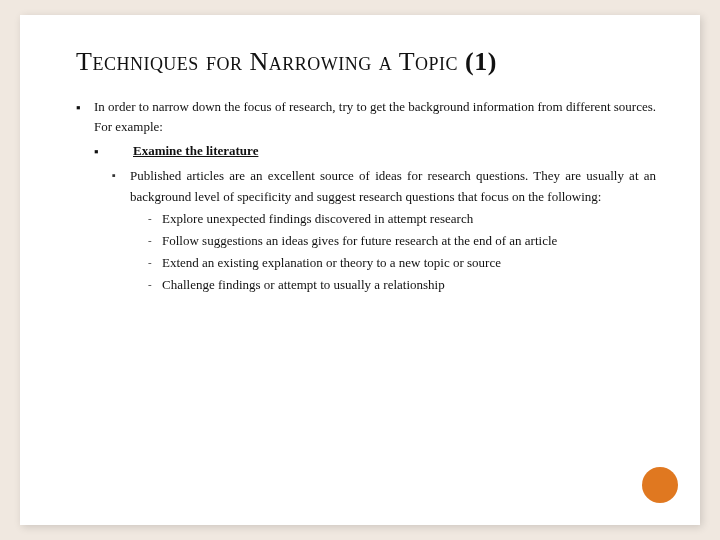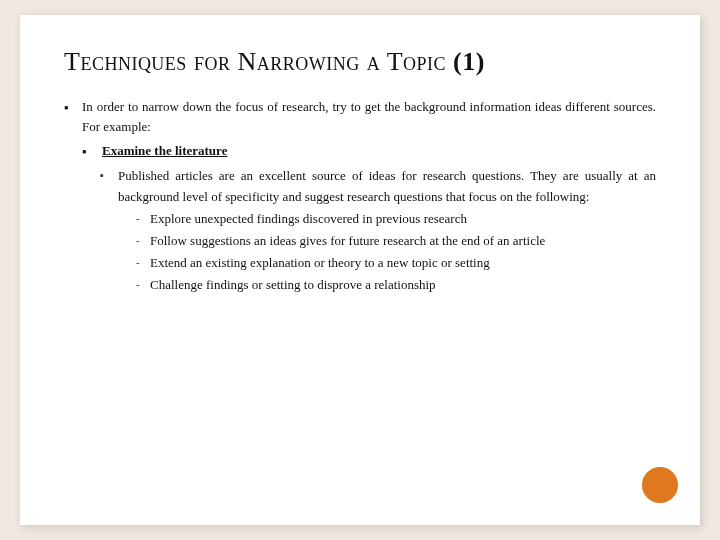--- a/index.html
+++ b/index.html
@@ -15,21 +15,21 @@
       display: flex;
       align-items: center;
       justify-content: center;
       font-family: Georgia, 'Times New Roman', serif;
     }
 
     .slide {
       width: 680px;
       height: 510px;
       background: #ffffff;
-      padding: 32px 44px 28px 44px;
+      padding: 32px 44px 28px 56px;
       position: relative;
       box-shadow: 2px 2px 8px rgba(0,0,0,0.15);
     }
 
     .slide-title {
       font-size: 26px;
       font-weight: normal;
       letter-spacing: 0.5px;
       color: #111;
       margin-bottom: 20px;
@@ -103,20 +103,21 @@
     }
 
     .text-block {
       flex: 1;
       text-align: justify;
     }
 
     .examine-label {
       font-weight: bold;
       text-decoration: underline;
+      margin-left: 19px;
     }
 
     .orange-circle {
       position: absolute;
       bottom: 22px;
       right: 22px;
       width: 36px;
       height: 36px;
       background: #e07820;
       border-radius: 50%;
@@ -129,49 +130,49 @@
 
   <h1 class="slide-title">
     <span>Techniques for Narrowing a Topic</span>
     <span class="bold-num">(1)</span>
   </h1>
 
   <div class="content">
 
     <div class="bullet-level1">
       <span class="bullet-marker">▪</span>
-      <span class="text-block">In order to narrow down the focus of research, try to get the background information ideas different sources. For example:</span>
+      <span class="text-block">In order to narrow down the focus of research, try to get the background information from different sources. For example:</span>
     </div>
 
     <div class="bullet-level2">
       <span class="bullet-marker">▪</span>
       <span class="text-block examine-label">Examine the literature</span>
     </div>
 
     <div class="bullet-level3">
       <span class="bullet-marker">▪</span>
       <span class="text-block">Published articles are an excellent source of ideas for research questions. They are usually at an background level of specificity and suggest research questions that focus on the following:</span>
     </div>
 
     <div class="bullet-level4">
       <span class="bullet-marker">-</span>
-      <span class="text-block">Explore unexpected findings discovered in previous research</span>
+      <span class="text-block">Explore unexpected findings discovered in attempt research</span>
     </div>
 
     <div class="bullet-level4">
       <span class="bullet-marker">-</span>
       <span class="text-block">Follow suggestions an ideas gives for future research at the end of an article</span>
     </div>
 
     <div class="bullet-level4">
       <span class="bullet-marker">-</span>
-      <span class="text-block">Extend an existing explanation or theory to a new topic or setting</span>
+      <span class="text-block">Extend an existing explanation or theory to a new topic or source</span>
     </div>
 
     <div class="bullet-level4">
       <span class="bullet-marker">-</span>
-      <span class="text-block">Challenge findings or setting to disprove a relationship</span>
+      <span class="text-block">Challenge findings or attempt to usually a relationship</span>
     </div>
 
   </div>
 
   <div class="orange-circle"></div>
 </div>
 
 </body></html>

